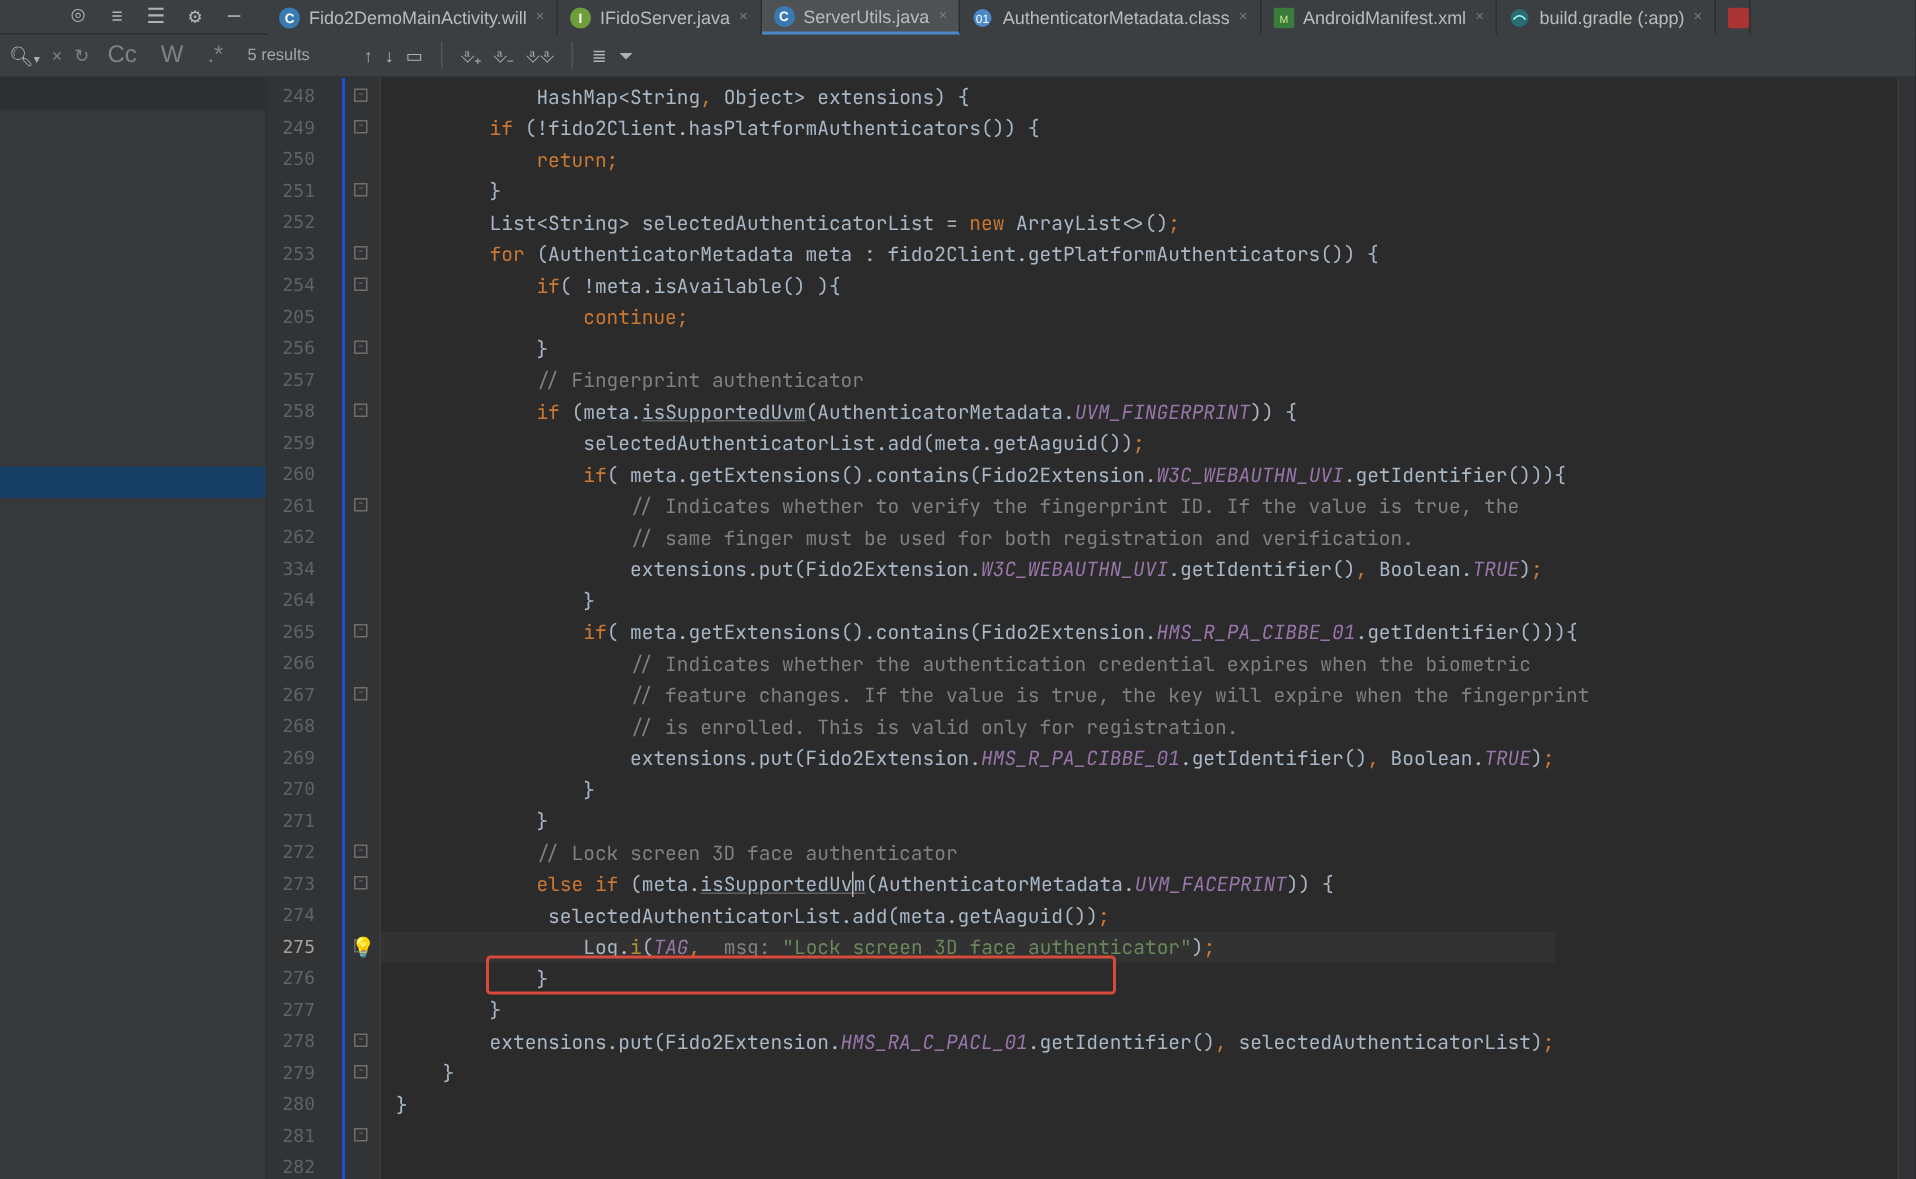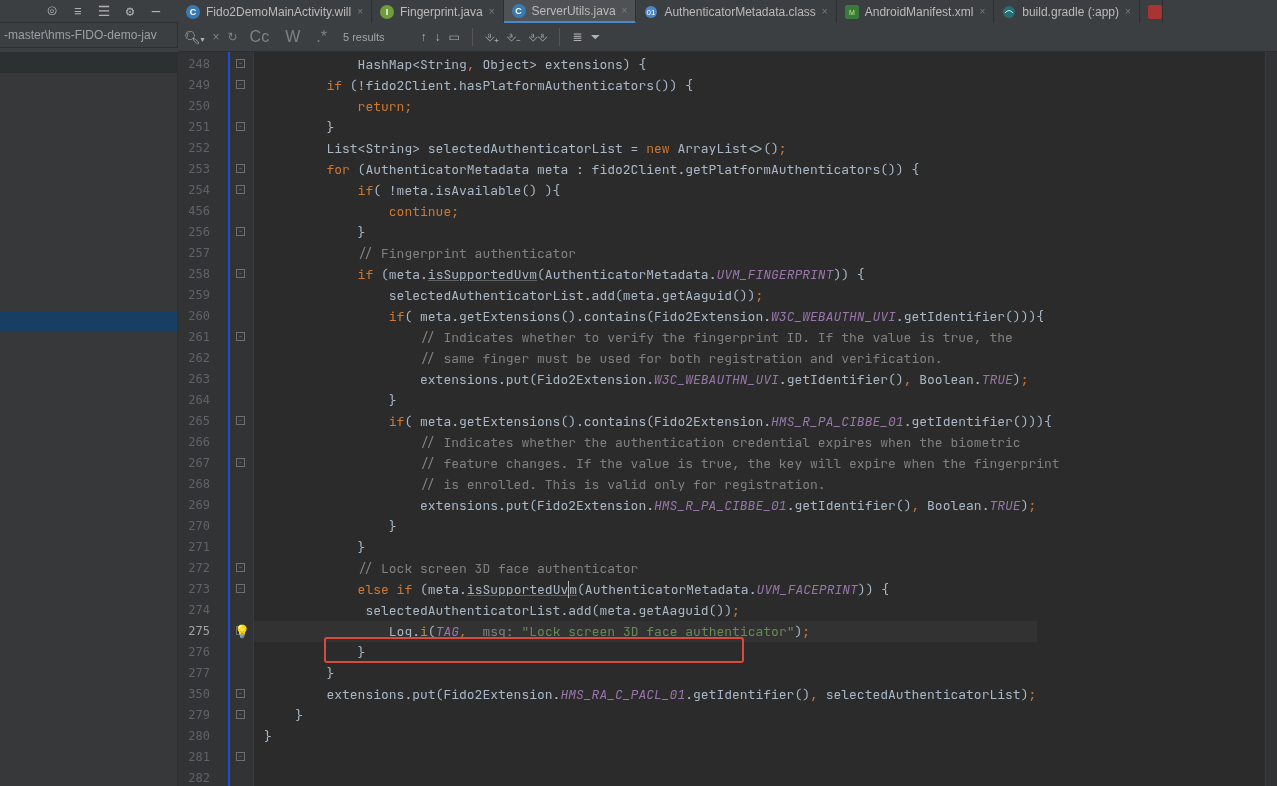--- a/index.html
+++ b/index.html
@@ -134,21 +134,21 @@
       <span class="icn">—</span>
     </div>
     <div class="tabs" id="tabs">
         <div class="tab">
           <span class="tab-icon-c">C</span>
           <span>Fido2DemoMainActivity.will</span>
           <span class="close">×</span>
         </div>
         <div class="tab">
           <span class="tab-icon-i">I</span>
-          <span>Fingerprint.java</span>
+          <span>IFidoServer.java</span>
           <span class="close">×</span>
         </div>
         <div class="tab active">
           <span class="tab-icon-c">C</span>
           <span>ServerUtils.java</span>
           <span class="close">×</span>
         </div>
         <div class="tab">
           <span class="tab-icon-dec"><svg width="14" height="14">
               <circle cx="7" cy="7" r="6" fill="#4a88c7"></circle>
@@ -175,23 +175,20 @@
         </div>
         <div class="tab" style="padding-right: 0px;">
           <svg width="14" height="14">
             <rect width="14" height="14" rx="2" fill="#a33"></rect>
           </svg>
         </div>
       </div>
   </div>
 
   <div style="display:flex; height:29px; background:#3c3f41;">
-    <div class="breadcrumb" style="width:178px; border-right:1px solid #2d2f30;">
-      <span>-master\hms-FIDO-demo-jav</span>
-    </div>
     <div class="findbar" style="margin-left:0; flex:1;">
       <span class="magnify">🔍︎<span style="font-size:8px">▾</span></span>
       <span class="clear">×</span>
       <span style="color:#7f8284">↻</span>
       <span class="chip">Cc</span>
       <span class="chip">W</span>
       <span class="chip">.*</span>
       <span class="results">5 results</span>
       <span style="flex:0 0 20px"></span>
       <span class="arrow">↑</span>
@@ -216,44 +213,44 @@
 
     <div class="editor">
       <div class="gutter" id="gutter">
           <div>248</div>
           <div>249</div>
           <div>250</div>
           <div>251</div>
           <div>252</div>
           <div>253</div>
           <div>254</div>
-          <div>456</div>
+          <div>205</div>
           <div>256</div>
           <div>257</div>
           <div>258</div>
           <div>259</div>
           <div>260</div>
           <div>261</div>
           <div>262</div>
-          <div>263</div>
+          <div>334</div>
           <div>264</div>
           <div>265</div>
           <div>266</div>
           <div>267</div>
           <div>268</div>
           <div>269</div>
           <div>270</div>
           <div>271</div>
           <div>272</div>
           <div>273</div>
           <div>274</div>
           <div class="current">275</div>
           <div>276</div>
           <div>277</div>
-          <div>350</div>
+          <div>278</div>
           <div>279</div>
           <div>280</div>
           <div>281</div>
           <div>282</div>
         </div>
       <div class="fold-strip" id="fold">
           <div class="mk" style="top: 7px;">−</div>
           <div class="mk" style="top: 28px;">−</div>
           <div class="mk" style="top: 70px;">−</div>
           <div class="mk" style="top: 112px;">−</div>

